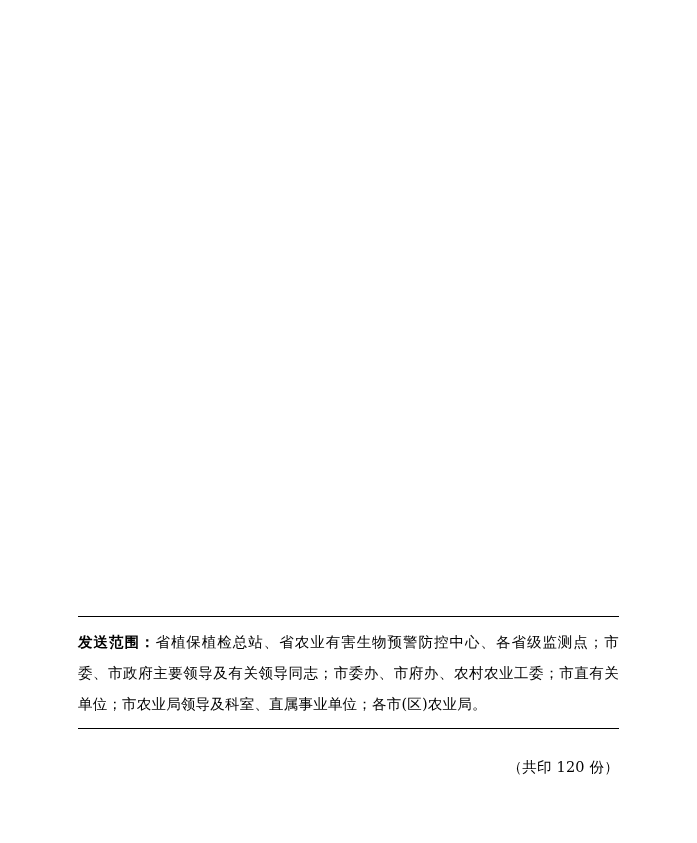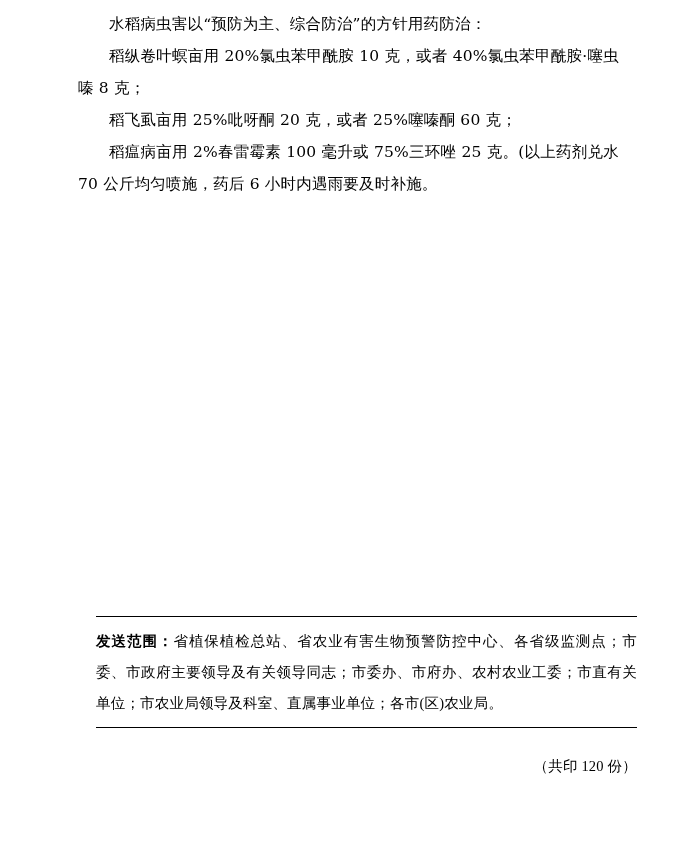--- a/index.html
+++ b/index.html
@@ -35,24 +35,23 @@
     text-align: justify;
     text-justify: inter-ideograph;
     text-indent: 2em;
     letter-spacing: 0.2px;
   }
   p.para:first-child {
     margin-top: 8px;
   }
   .footer-block {
     position: absolute;
-    left: 96px;
+    left: 78px;
     top: 616px;
     width: 541px;
-    font-family: Liberation Serif, serif;
   }
   .rule {
     width: 100%;
     height: 0;
     border-top: 1px solid #000000;
   }
   .dist {
     font-size: 14.5px;
     line-height: 31px;
     text-align: justify;
@@ -72,26 +71,20 @@
     text-align: right;
     margin-top: 24px;
     letter-spacing: 0.2px;
   }
 </style>
 </head>
 <body>
 
 <div class="page">
 
-  <div class="body-area">
-    <p class="para">水稻病虫害以“预防为主、综合防治”的方针用药防治：</p>
-    <p class="para">稻纵卷叶螟亩用 20%氯虫苯甲酰胺 10 克，或者 40%氯虫苯甲酰胺·噻虫嗪 8 克；</p>
-    <p class="para">稻飞虱亩用 25%吡呀酮 20 克，或者 25%噻嗪酮 60 克；</p>
-    <p class="para">稻瘟病亩用 2%春雷霉素 100 毫升或 75%三环唑 25 克。(以上药剂兑水 70 公斤均匀喷施，药后 6 小时内遇雨要及时补施。</p>
-  </div>
 
   <div class="footer-block">
     <div class="rule"></div>
     <div class="dist">
       <span class="label">发送范围：</span><span>省植保植检总站、省农业有害生物预警防控中心、各省级监测点；市委、市政府主要领导及有关领导同志；市委办、市府办、农村农业工委；市直有关单位；市农业局领导及科室、直属事业单位；各市(区)农业局。</span>
     </div>
     <div class="rule footer-rule2"></div>
     <div class="copies">（共印 120 份）</div>
   </div>
 

